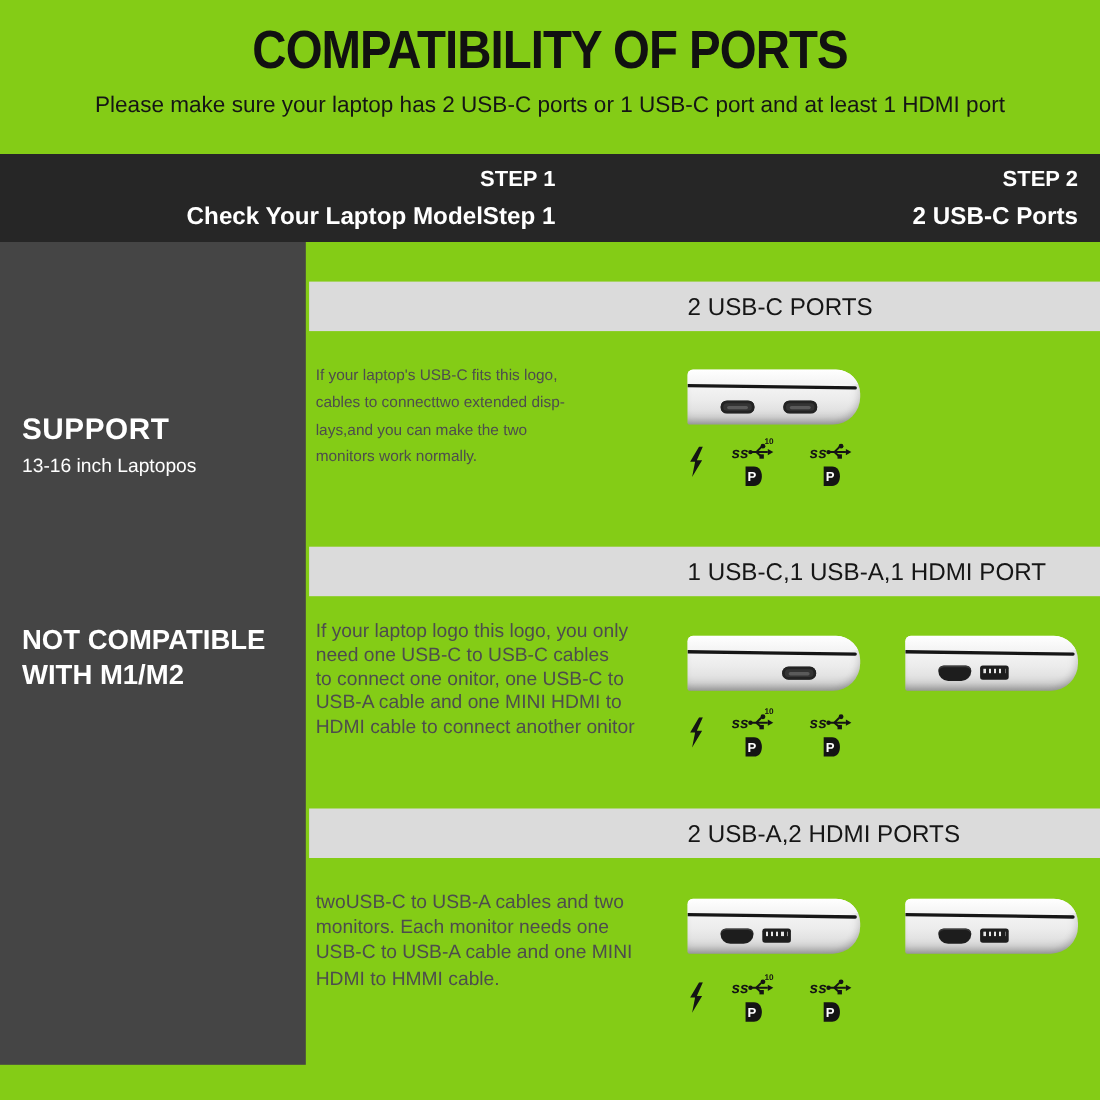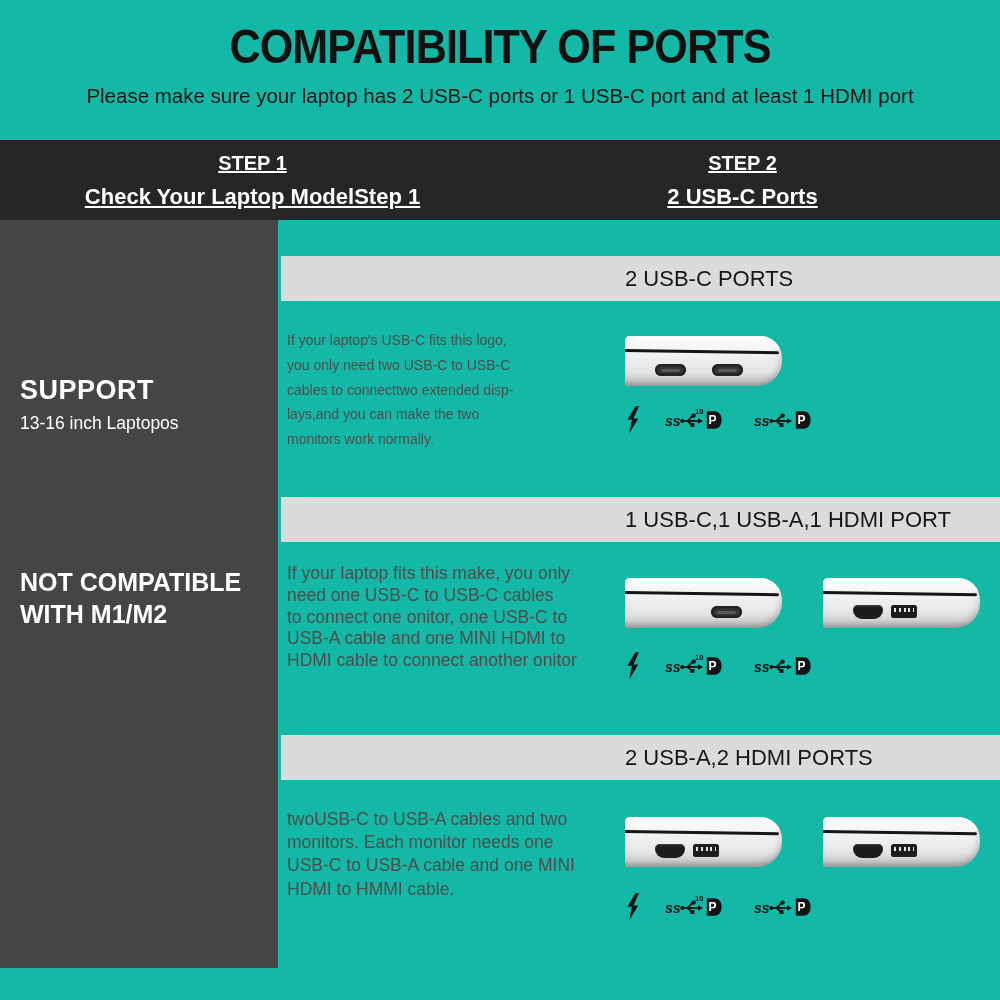--- a/index.html
+++ b/index.html
@@ -1,28 +1,28 @@
 <!DOCTYPE html>
 <html><head>
 <meta charset="utf-8">
 <style>
   html,body{margin:0;padding:0;background:#fff;}
-  #stage{position:relative;width:1000px;height:1000px;background:#14b8a6;overflow:hidden;
+  #stage{position:relative;width:1000px;height:1000px;background:#84cc16;overflow:hidden;
          font-family:"Liberation Sans", sans-serif;}
 
   
   .page-title{position:absolute;top:18px;left:0;width:1000px;text-align:center;
     font-size:49px;font-weight:bold;color:#111;letter-spacing:-1px;
     transform:scaleX(0.88);transform-origin:center;white-space:nowrap;}
   .page-subtitle{position:absolute;top:84px;left:0;width:1000px;text-align:center;
     font-size:20.5px;color:#151515;white-space:nowrap;}
 
   
   .steps-bar{position:absolute;top:140px;left:0;width:1000px;height:80px;background:#262626;}
-  .step-col{position:absolute;top:0;height:80px;color:#fff;text-align:center;text-decoration:underline;}
+  .step-col{position:absolute;top:0;height:80px;color:#fff;text-align:right;}
   .step-col .l1{margin-top:12px;font-size:20px;font-weight:bold;}
   .step-col .l2{margin-top:9px;font-size:22px;font-weight:600;}
   #step1{left:0;width:505px;}
   #step2{left:505px;width:475px;}
 
   
   .sidebar{position:absolute;top:220px;left:0;width:278px;height:748px;background:#454545;color:#fff;}
   .support-title{position:absolute;top:155px;left:20px;font-size:27px;font-weight:bold;letter-spacing:0.5px;}
   .support-caption{position:absolute;top:193px;left:20px;font-size:17.5px;font-weight:400;}
   .nc-line{position:absolute;left:20px;font-size:25px;font-weight:bold;white-space:nowrap;}
@@ -57,21 +57,21 @@
   .usbc::after{content:"";position:absolute;left:6px;right:6px;top:4.5px;height:3.5px;
     background:#5a5a5a;border-radius:2px;}
   .hdmi{top:27px;width:30px;height:14px;background:#1d1d1d;border-radius:5px 5px 9px 9px;
     box-shadow:inset 0 1.5px 0 #3a3a3a;}
   .usba{top:27px;width:26px;height:13px;background:#1d1d1d;border-radius:2.5px;}
   .usba::after{content:"";position:absolute;left:3px;right:3px;top:3px;height:3.5px;
     background:repeating-linear-gradient(90deg,#e6e6e6 0 2px,transparent 2px 4.8px);}
 
   
   .logo-row{position:absolute;display:flex;align-items:center;height:30px;}
-  .logo-row .grp{display:flex;align-items:center;}
+  .logo-row .grp{display:flex;align-items:center;flex-direction:column;}
   .g1{margin-left:25px;}
   .g2{margin-left:31px;}
   .ss-text{font-style:italic;font-weight:bold;}
 </style>
 </head>
 <body>
 
 <div id="stage">
 
   <div class="page-title">COMPATIBILITY OF PORTS</div>
@@ -100,27 +100,26 @@
   </div>
   <div class="sec-bar" id="bar2">
     <div class="sec-label">1 USB-C,1 USB-A,1 HDMI PORT</div>
   </div>
   <div class="sec-bar" id="bar3">
     <div class="sec-label">2 USB-A,2 HDMI PORTS</div>
   </div>
 
   <div class="para" id="para1">
     <div class="pline">If your laptop's USB-C fits this logo,</div>
-    <div class="pline">you only need two USB-C to USB-C</div>
     <div class="pline">cables to connecttwo extended disp-</div>
     <div class="pline">lays,and you can make the two</div>
     <div class="pline">monitors work normally.</div>
   </div>
   <div class="para" id="para2">
-    <div class="pline">If your laptop fits this make, you only</div>
+    <div class="pline">If your laptop logo this logo, you only</div>
     <div class="pline">need one USB-C to USB-C cables</div>
     <div class="pline">to connect one onitor, one USB-C to</div>
     <div class="pline">USB-A cable and one MINI HDMI to</div>
     <div class="pline">HDMI cable to connect another onitor</div>
   </div>
   <div class="para" id="para3">
     <div class="pline">twoUSB-C to USB-A cables and two</div>
     <div class="pline">monitors. Each monitor needs one</div>
     <div class="pline">USB-C to USB-A cable and one MINI</div>
     <div class="pline">HDMI to HMMI cable.</div>

